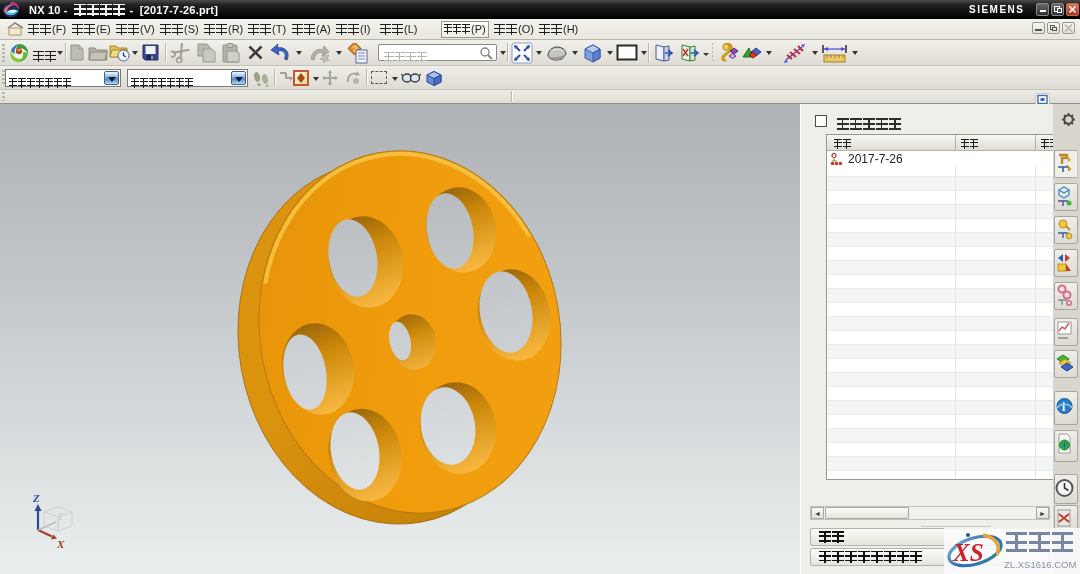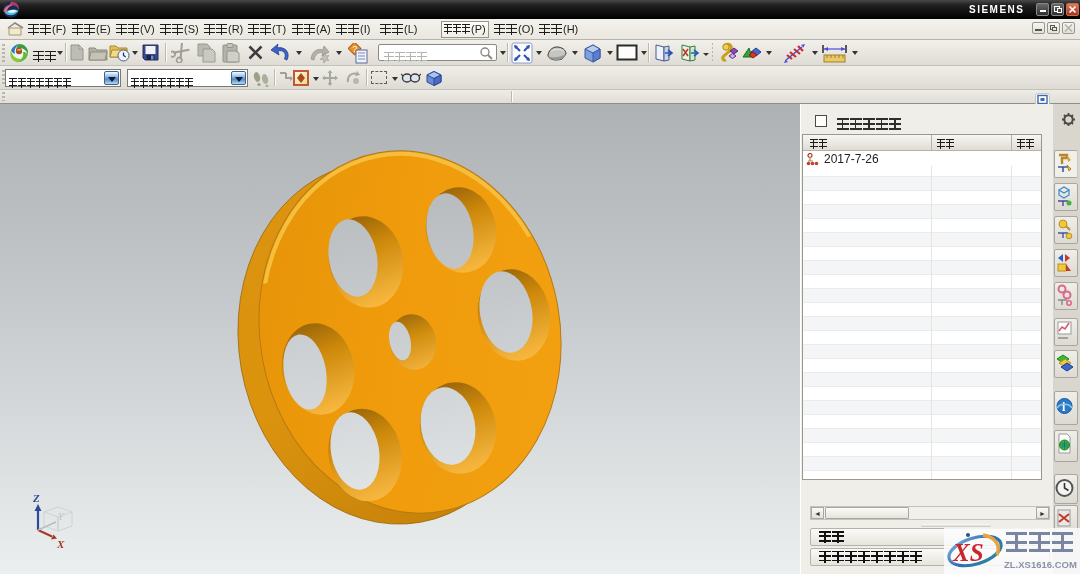--- a/index.html
+++ b/index.html
@@ -41,39 +41,40 @@
 .grip{position:absolute;left:2px;width:3px;background:repeating-linear-gradient(180deg,#b9b6ad 0 2px,rgba(0,0,0,0) 2px 4px)}
 .vsep{position:absolute;width:1px;background:#bbb8af;box-shadow:1px 0 0 #fbfaf7}
 .ddown{position:absolute;width:0;height:0;border-left:3.5px solid rgba(0,0,0,0);border-right:3.5px solid rgba(0,0,0,0);border-top:4px solid #333}
 .ico{position:absolute}
 
 #vp{left:0;top:104px;width:1080px;height:470px;background:linear-gradient(180deg,#AEB2B5 0,#BFC3C6 32%,#D4D8DA 65%,#EBEFEF 100%)}
 
 #panel{left:800px;top:104px;width:257px;height:470px;background:#EFEEE9;border-left:1px solid #fff}
 #sidebar{left:1053px;top:104px;width:27px;height:470px;background:#D9D6CD}
 .tbtn{position:absolute;left:1px;width:24px;height:28px;background:linear-gradient(180deg,#EFEEE9,#DCDAD2);border:1px solid #a9a6a0;border-radius:2px}
-#ptable{position:absolute;left:1px;top:30px;width:240px;height:346px;background:#fff;border:1px solid #9a978f;
+#ptable{position:absolute;left:25px;top:30px;width:240px;height:346px;background:#fff;border:1px solid #9a978f;
  background-image:linear-gradient(90deg,rgba(0,0,0,0) 0 128px,#e6e4de 128px 129px,rgba(0,0,0,0) 129px 208px,#e6e4de 208px 209px,rgba(0,0,0,0) 209px),
  repeating-linear-gradient(180deg,#fff 0 13.5px,#e9ebed 13.5px 14px,#f4f5f7 14px 27.5px,#e9ebed 27.5px 28px)}
 #phead{position:absolute;left:0;top:0;width:238px;height:16px;background:linear-gradient(180deg,#F7F6F2,#DEDCD4);border-bottom:1px solid #b5b2aa;font-size:11px;color:#222}
 .pbar{position:absolute;left:9px;width:240px;height:18px;background:linear-gradient(180deg,#FBFAF7,#E6E4DC);border:1px solid #b5b2ac;border-radius:2px;font-size:12px;color:#222;line-height:17px;padding-left:8px}
 
 .wbtn{position:absolute;width:13px;height:13px;border-radius:2px;font-size:9px;color:#fff;text-align:center;line-height:12px}
 .mbtn{position:absolute;width:13px;height:12px;border:1px solid #9a978f;border-radius:2px;background:linear-gradient(180deg,#F6F5F1,#E2E0D8)}
 </style></head>
 <body>
 
 <div class="abs" id="title">
  <svg class="abs" style="left:2px;top:1px" width="18" height="17" viewBox="0 0 18 17">
   <circle cx="9" cy="8.5" r="8" fill="#1c2a50"></circle>
   <path d="M9 0.5 C14 0.5,17.5 4,17 9 C15 4.5,11 3.5,7.5 5 C8 2.5,8.5 1,9 0.5 Z" fill="#b03a62"></path>
   <path d="M1.5 10 C3 5,7 3,11 4 C6 5.5,4.5 9,5.5 12.5 C3.5 12,2 11.2,1.5 10 Z" fill="#d86a8a"></path>
   <path d="M3 12 C7 8,13 7.5,16.5 10 C13 15,6.5 15.5,3 12 Z" fill="#48bce8"></path>
   <path d="M5.5 10.5 C8.5 8.5,13 8.5,15 10 C11.5 12.5,7.5 12.5,5.5 10.5 Z" fill="#e8f6fc"></path>
  </svg>
+ <span class="txt">NX 10&nbsp;-&nbsp;&nbsp;<i class="hw"></i><i class="hw"></i><i class="hw"></i><i class="hw"></i>&nbsp;-&nbsp;&nbsp;[2017-7-26.prt]</span>
  <span class="abs" style="left:969px;top:4px;font-weight:bold;font-size:10px;letter-spacing:1.5px;color:#fff">SIEMENS</span>
  <span class="wbtn" style="left:1036px;top:3px;background:linear-gradient(180deg,#6a6a6a,#2e2e2e);border:1px solid #888">
       <span style="position:absolute;left:3px;bottom:3px;width:6px;height:2px;background:#fff"></span>
     </span>
  <span class="wbtn" style="left:1051px;top:3px;background:linear-gradient(180deg,#6a6a6a,#2e2e2e);border:1px solid #888">
       <span style="position:absolute;left:2px;top:2px;width:6px;height:6px;border:1px solid #fff"></span>
       <span style="position:absolute;left:5px;top:4px;width:5px;height:5px;border:1px solid #fff;background:#4a4a4a"></span>
     </span>
  <span class="wbtn" style="left:1066px;top:3px;background:linear-gradient(180deg,#e07a5c,#a33420);border:1px solid #c86a50">
       <svg width="11" height="11" viewBox="0 0 11 11" style="position:absolute;left:0;top:0">
@@ -499,14 +500,14 @@
           <stop offset="0.5" stop-color="#2e6db4"></stop>
           <stop offset="1" stop-color="#2a8a9a"></stop>
   </linearGradient>
       </defs>
   <ellipse cx="30" cy="22" rx="27" ry="13" transform="rotate(-17 30 22)" fill="none" stroke="url(#wmb)" stroke-width="3.2"></ellipse>
   <path d="M38 6 C 50 8, 56 16, 52 26" fill="none" stroke="#e8a33c" stroke-width="3.4"></path>
   <circle cx="23" cy="6" r="2" fill="#33507a"></circle>
   <text x="8" y="32" font-size="25" font-style="italic" font-weight="bold" fill="#c8252c" font-family="Liberation Serif">XS</text>
  </svg>
  <span style="position:absolute;left:62px;top:4px"><i class="hz"></i><i class="hz"></i><i class="hz"></i></span>
- <span style="position:absolute;left:60px;top:31px;font-size:9.5px;font-weight:bold;color:#8a92a8;letter-spacing:0px">ZL.XS1616.COM</span>
+ <span style="position:absolute;left:60px;top:31px;font-size:9.5px;font-weight:normal;color:#8a92a8;letter-spacing:0px">ZL.XS1616.COM</span>
 </div>
 
 </body></html>

